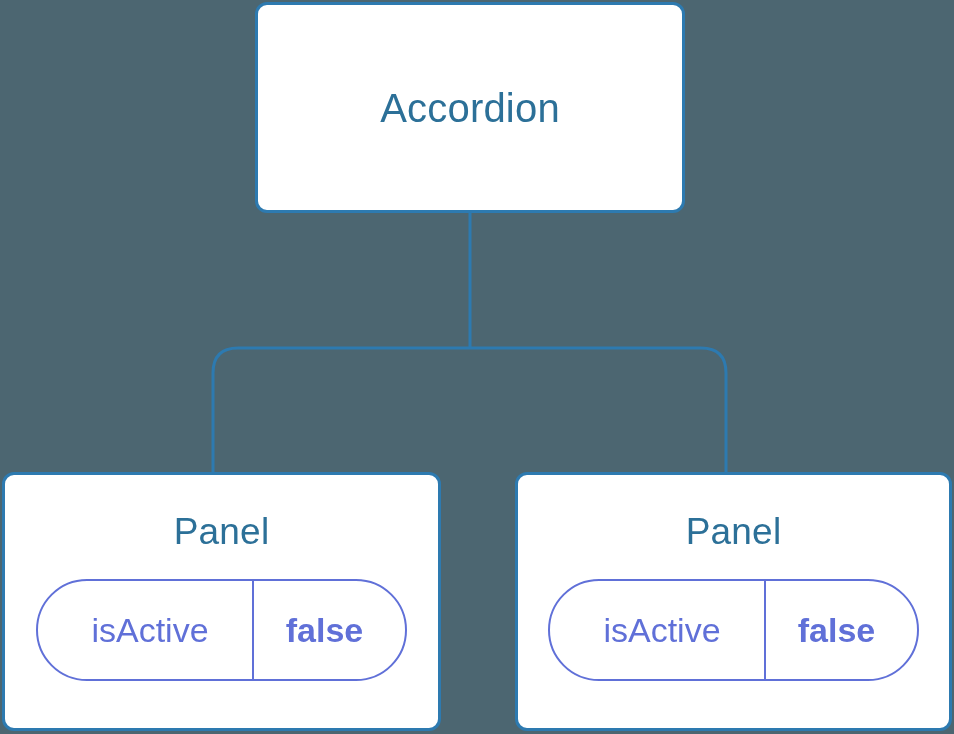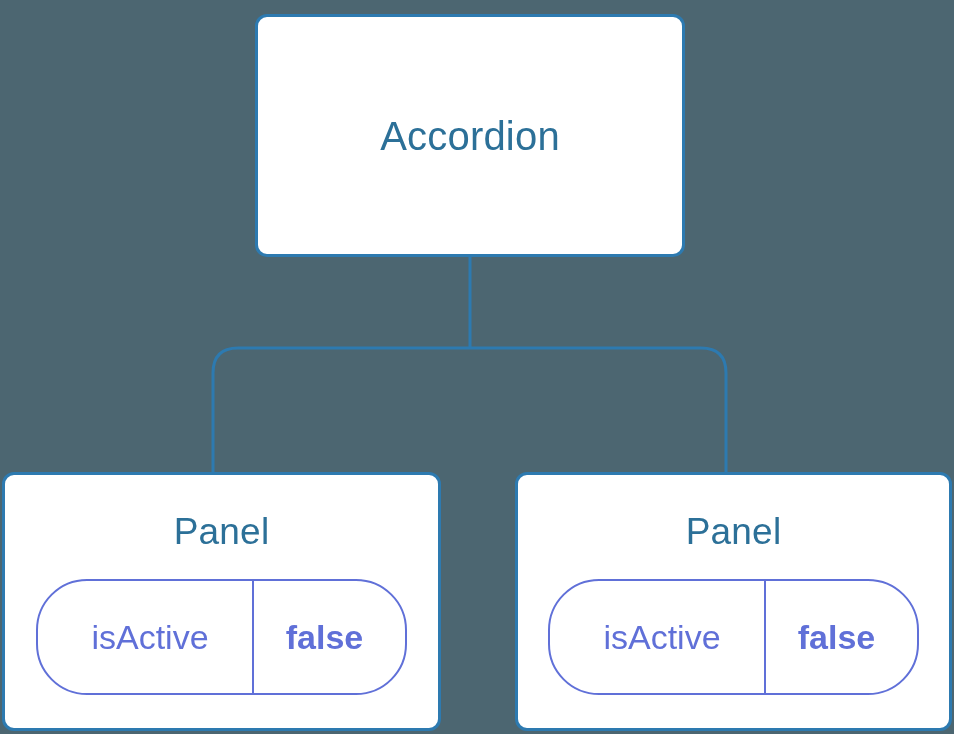--- a/index.html
+++ b/index.html
@@ -39,23 +39,23 @@
     border: 3px solid #2d7ab0;
     border-radius: 12px;
     box-sizing: border-box;
     display: flex;
     flex-direction: column;
     align-items: center;
   }
 
   #node-accordion {
     left: 255px;
-    top: 14px;
+    top: 2px;
     width: 430px;
-    height: 243px;
+    height: 211px;
     justify-content: center;
   }
 
   #node-panel-left {
     left: 2px;
     top: 472px;
     width: 439px;
     height: 259px;
     justify-content: flex-start;
     padding-top: 38px;
@@ -79,21 +79,21 @@
     white-space: nowrap;
   }
 
   #node-accordion .node-title {
     font-size: 40px;
   }
 
   
   .state-pill {
     margin-top: 29px;
-    height: 116px;
+    height: 102px;
     border: 2px solid #6070d8;
     border-radius: 51px;
     box-sizing: border-box;
     display: flex;
     align-items: stretch;
     background: #ffffff;
     overflow: hidden;
   }
 
   .pill-cell {

